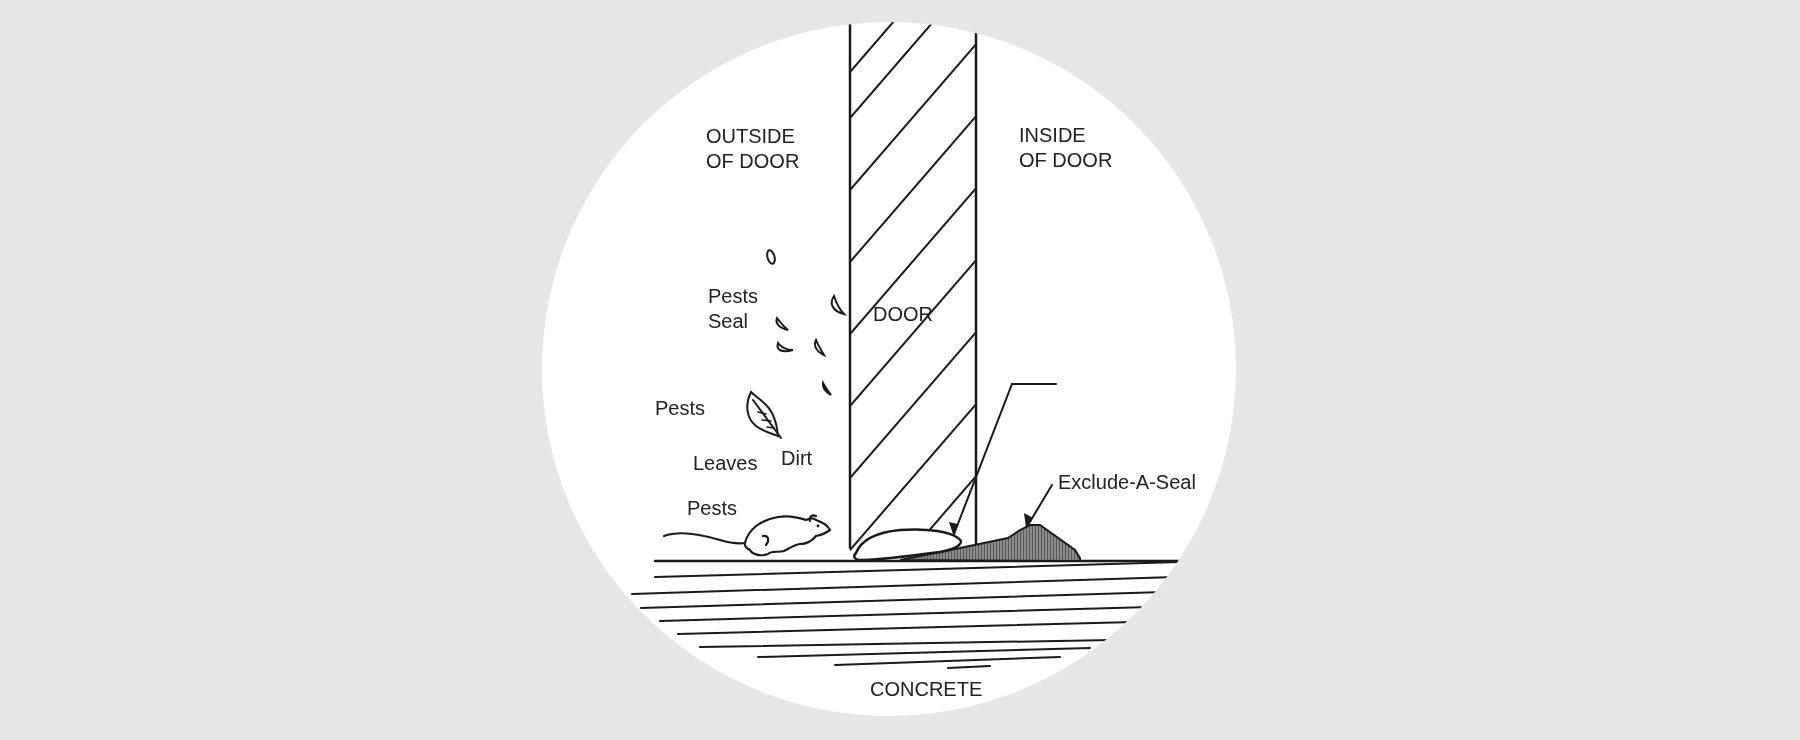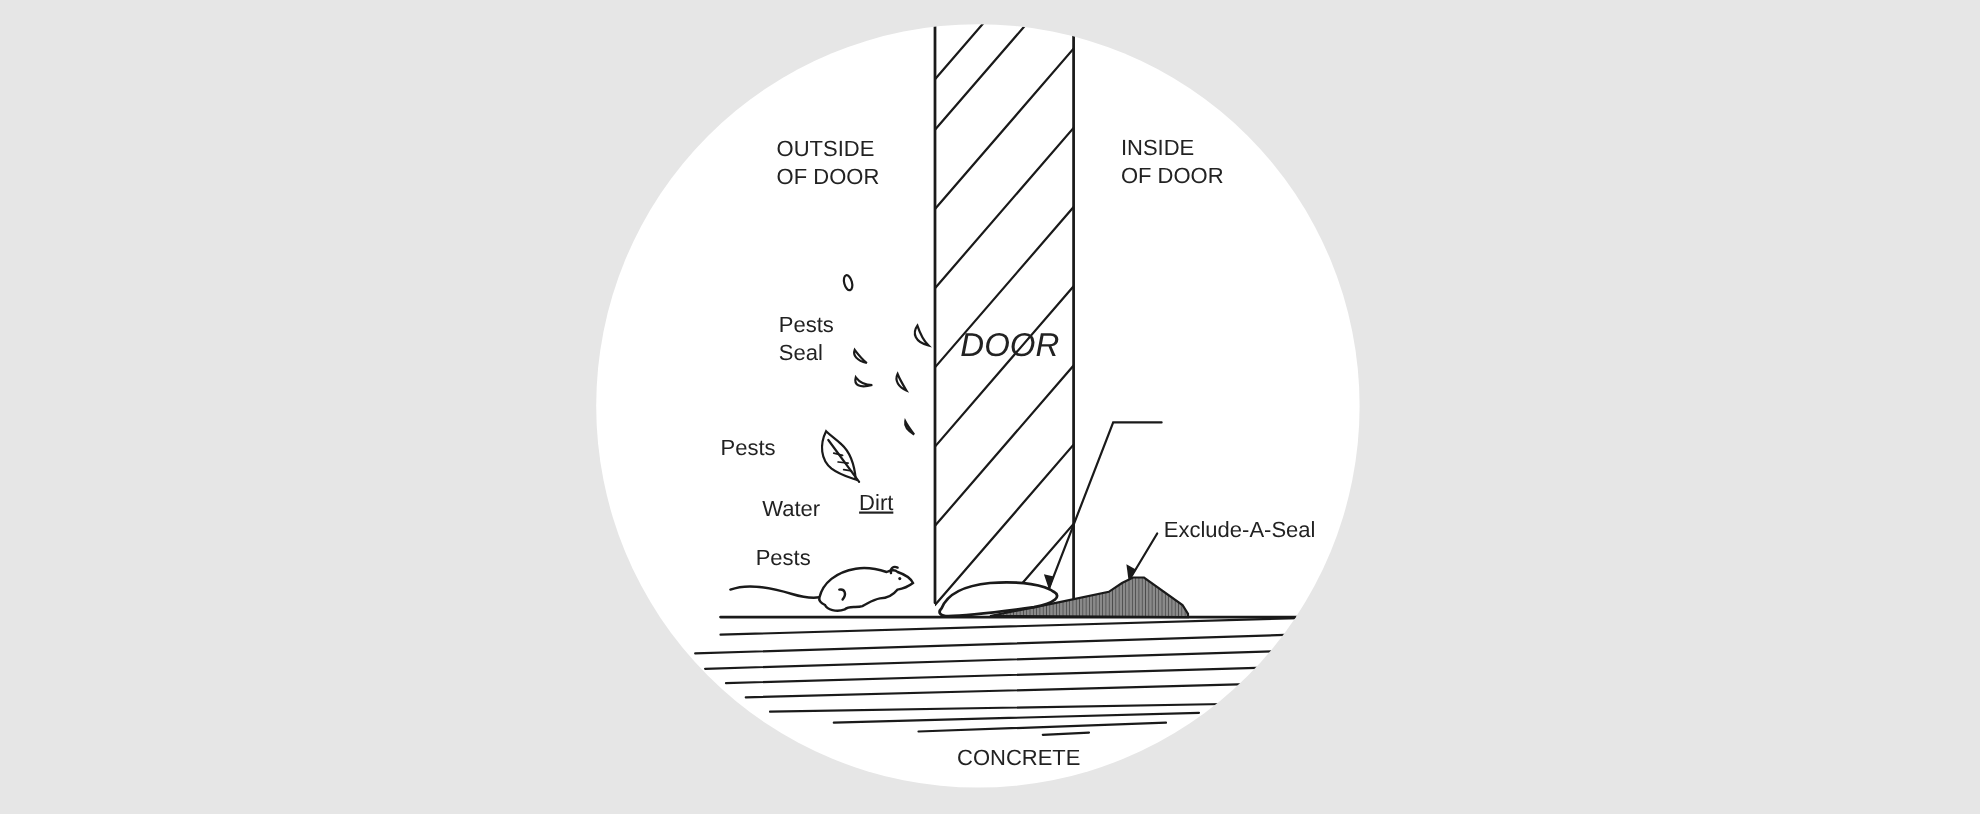--- a/index.html
+++ b/index.html
@@ -1,21 +1,21 @@
 <!DOCTYPE html>
 <html><head>
 <meta charset="utf-8">
 <style>
   html, body { margin:0; padding:0; }
   body { width:1800px; height:740px; background:#e6e6e6; position:relative; overflow:hidden;
          font-family:"Liberation Sans", sans-serif; color:#222; }
   #stage { position:absolute; left:0; top:0; width:1648px; height:740px; }
   svg { position:absolute; left:0; top:0; }
   .lbl { position:absolute; font-size:20px; line-height:25px; color:#222; white-space:nowrap; }
-  .door-lbl { font-size:30px; letter-spacing:0px;font-style:italic; }
+  .door-lbl { font-size:20px; letter-spacing:0px; }
 </style>
 </head>
 <body>
 
 <div id="stage">
   <svg width="1800" height="740" viewBox="0 0 1800 740">
     <defs>
       <clipPath id="circ">
           <circle cx="889" cy="369" r="347"></circle>
         </clipPath>
@@ -110,19 +110,19 @@
     <div>INSIDE</div>
     <div>OF DOOR</div>
   </div>
   <div class="lbl door-lbl" style="left:873px; top:302px;">DOOR</div>
 
   <div class="lbl" style="left:708px; top:284px;">
     <div>Pests</div>
     <div>Seal</div>
   </div>
   <div class="lbl" style="left:655px; top:396px;">Pests</div>
-  <div class="lbl" style="left:693px; top:451px;">Water</div>
-  <div class="lbl" style="left:781px; top:446px;text-decoration:underline;">Dirt</div>
+  <div class="lbl" style="left:693px; top:451px;">Leaves</div>
+  <div class="lbl" style="left:781px; top:446px;">Dirt</div>
   <div class="lbl" style="left:687px; top:496px;text-align:center;">Pests</div>
 
   <div class="lbl" style="left:1058px; top:470px;">Exclude-A-Seal</div>
   <div class="lbl" style="left:870px; top:677px;">CONCRETE</div>
 </div>
 
 </body></html>

